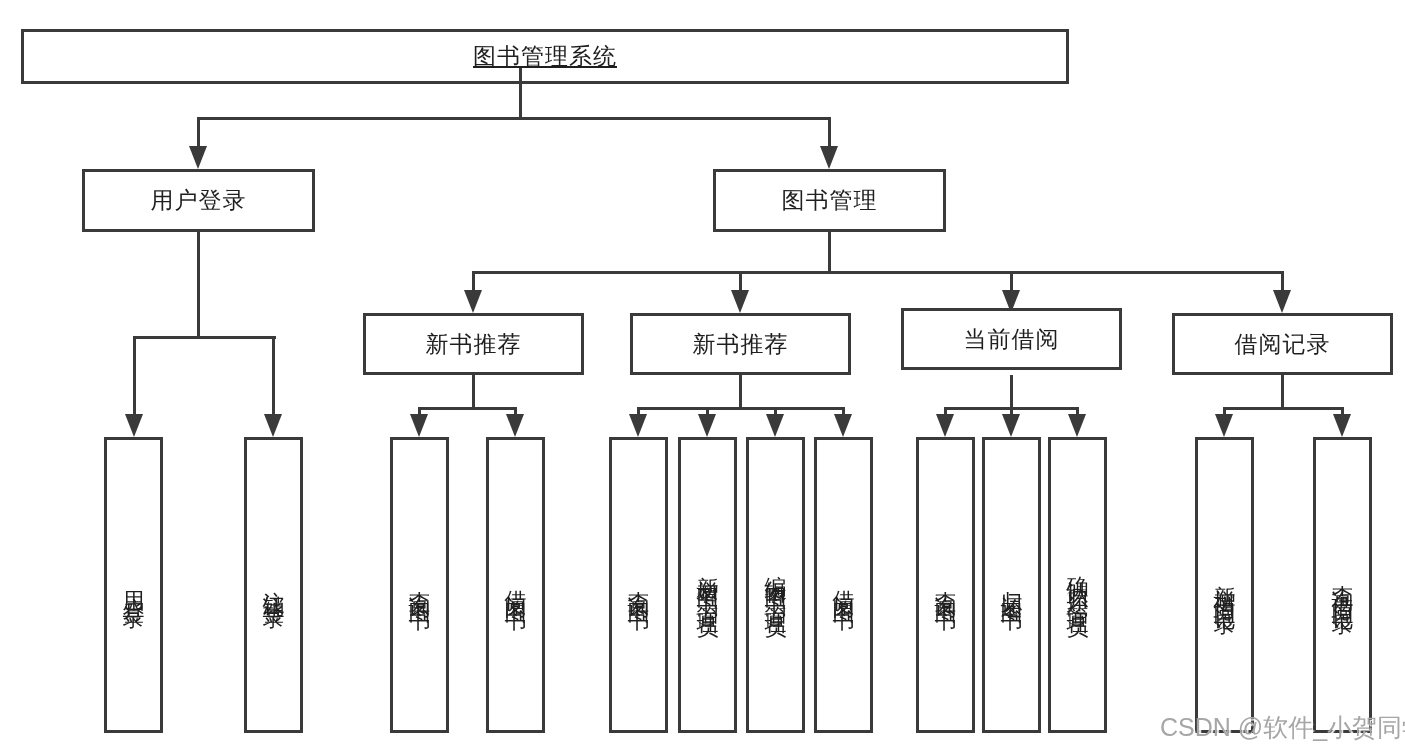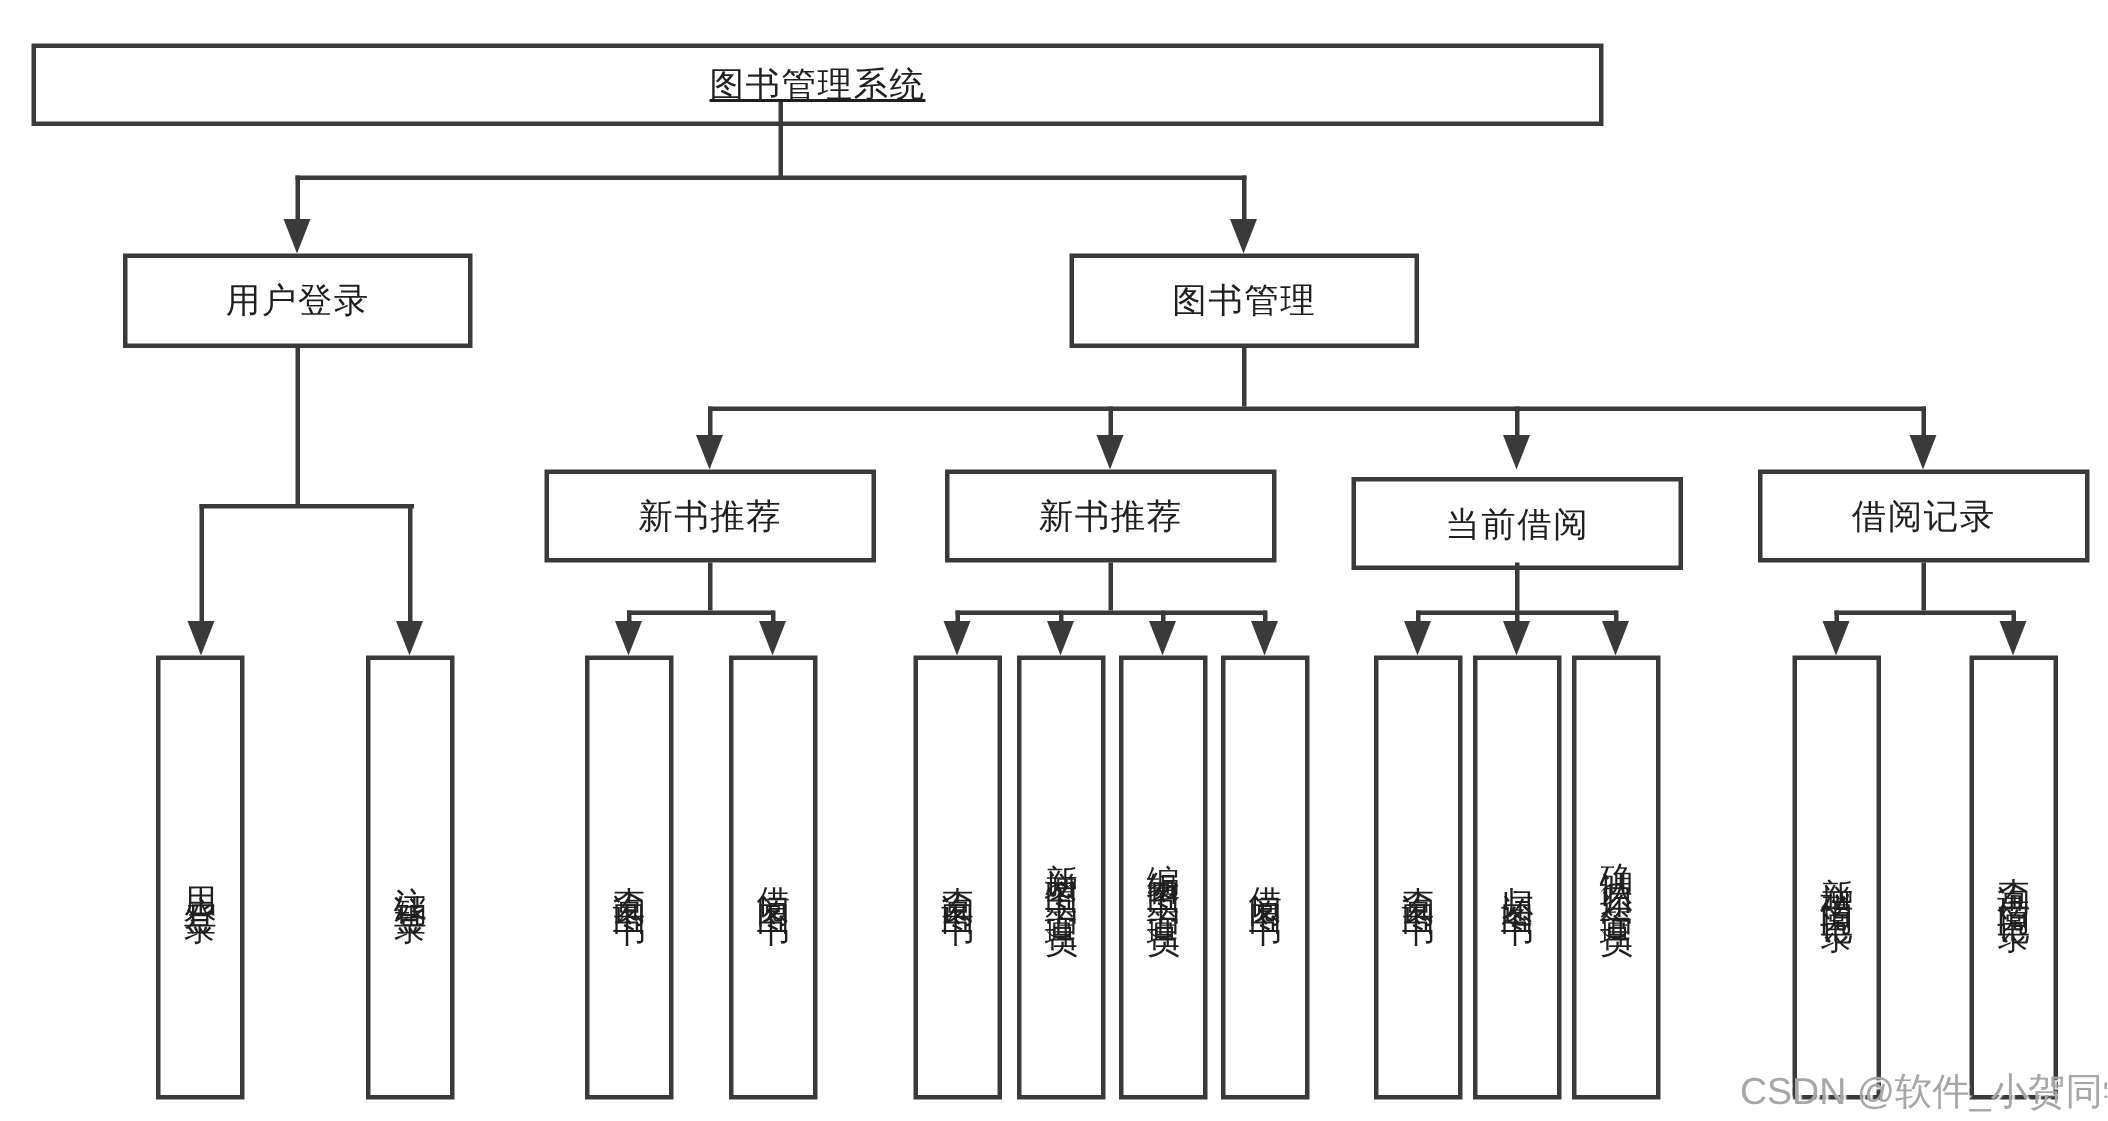--- a/index.html
+++ b/index.html
@@ -107,21 +107,21 @@
   <div class="arrow" style="left:1002px;top:290px;"></div>
   <div class="vline" style="left:1281px;top:271px;height:24px;"></div>
   <div class="arrow" style="left:1273px;top:290px;"></div>
 
   <div class="box" style="left:363px;top:313px;width:221px;height:62px;">
     <span>新书推荐</span>
   </div>
   <div class="box" style="left:630px;top:313px;width:221px;height:62px;">
     <span>新书推荐</span>
   </div>
-  <div class="box" style="left:901px;top:318px;width:221px;height:62px;">
+  <div class="box" style="left:901px;top:308px;width:221px;height:62px;">
     <span>当前借阅</span>
   </div>
   <div class="box" style="left:1172px;top:313px;width:221px;height:62px;">
     <span>借阅记录</span>
   </div>
 
   <div class="vline" style="left:472px;top:375px;height:32px;"></div>
   <div class="hline" style="left:418px;top:407px;width:98px;"></div>
   <div class="vline" style="left:418px;top:407px;height:10px;"></div>
   <div class="arrow" style="left:410px;top:414px;"></div>

